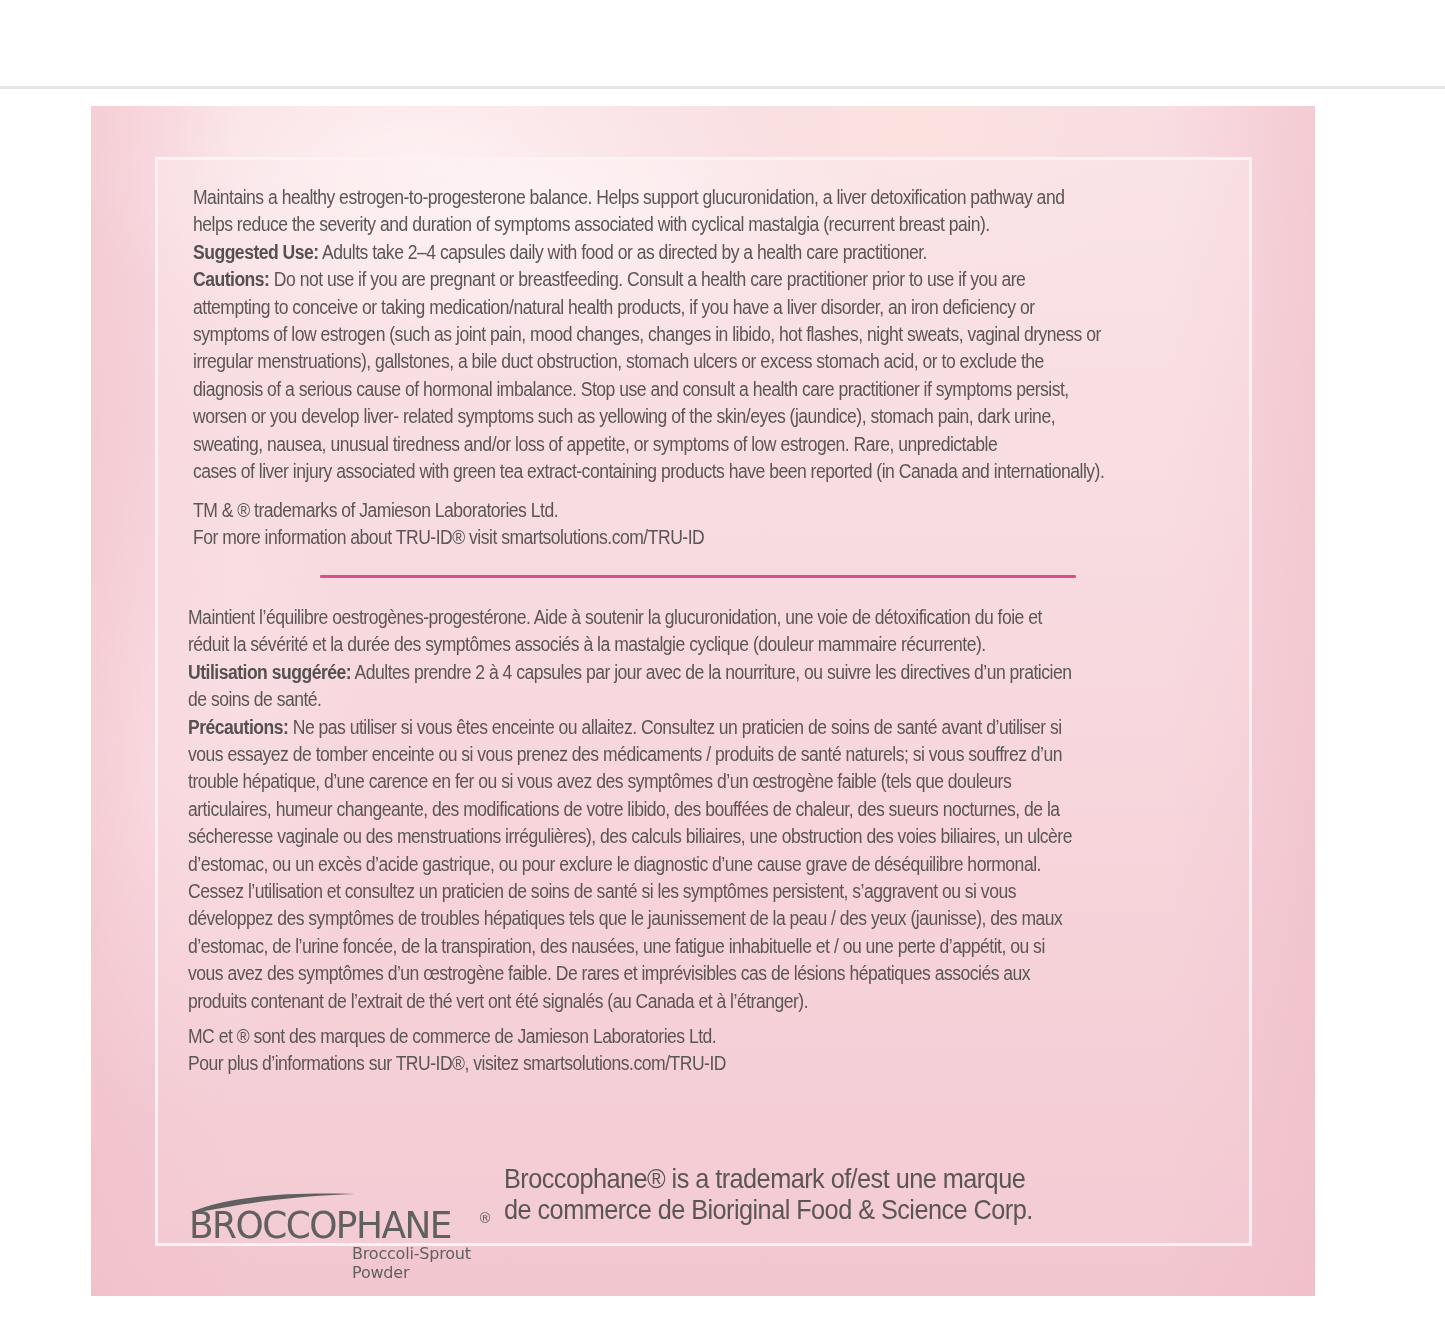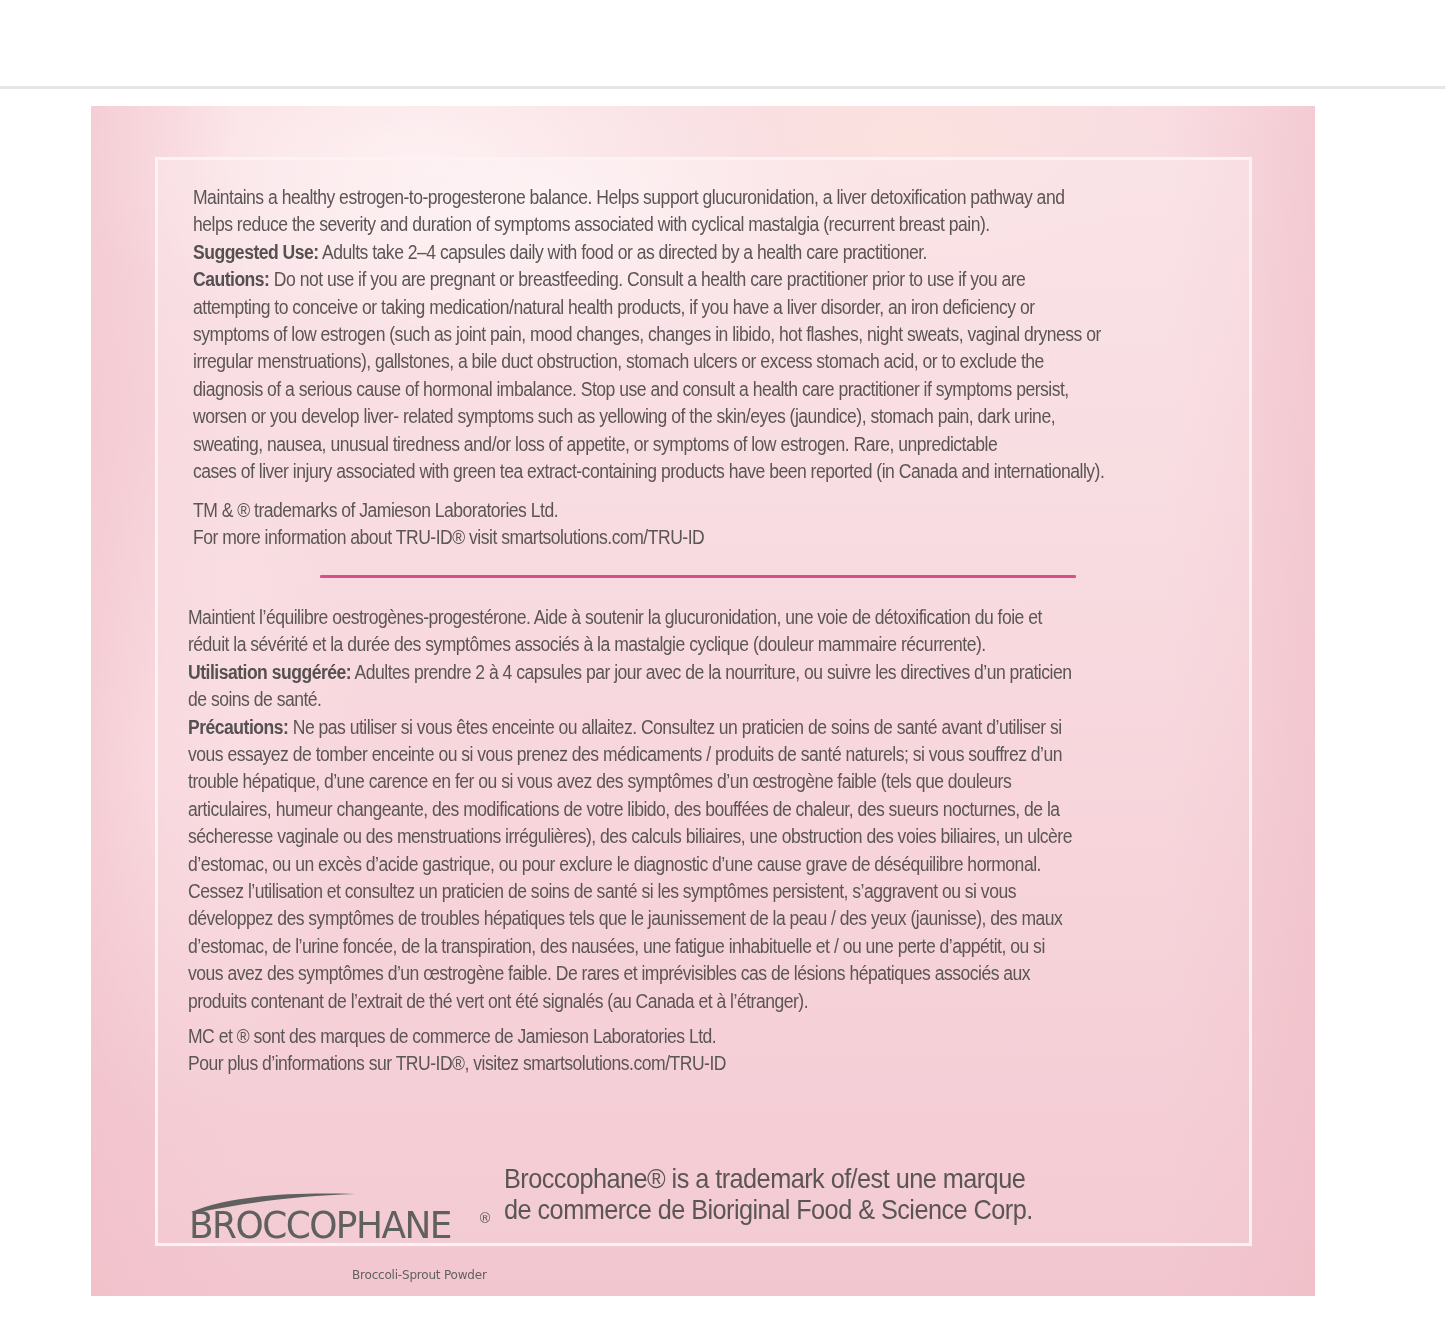--- a/index.html
+++ b/index.html
@@ -52,22 +52,22 @@
   .logo-word {
     position: absolute; left: 0; top: 14px;
     font-family: "DejaVu Sans", sans-serif; font-size: 37px; letter-spacing: -1.6px;
     color: #606060; transform: scaleX(0.97); transform-origin: left top;
   }
   .logo-reg {
     position: absolute; left: 289px; top: 20px; font-size: 14px; color: #606060;
     font-family: "DejaVu Sans", sans-serif;
   }
   .logo-sub {
-    position: absolute; left: 163px; top: 54px; font-size: 12px; color: #606060;
-    font-family: "DejaVu Sans", sans-serif; letter-spacing: -0.2px; margin-top: 24px;
+    position: absolute; left: 163px; top: 54px; font-size: 16px; color: #606060;
+    font-family: "DejaVu Sans", sans-serif; letter-spacing: -0.2px;
   }
   .logo-swoosh { position: absolute; left: 0; top: 0; }
   .brand-note {
     position: absolute; left: 504px; top: 1163px; color: #5b5556;
     font-family: "Liberation Sans", sans-serif; font-size: 27.5px; line-height: 31px;
     letter-spacing: -0.6px; transform: scaleX(0.92); transform-origin: left top; white-space: pre;
   }
 </style>
 </head>
 <body>

